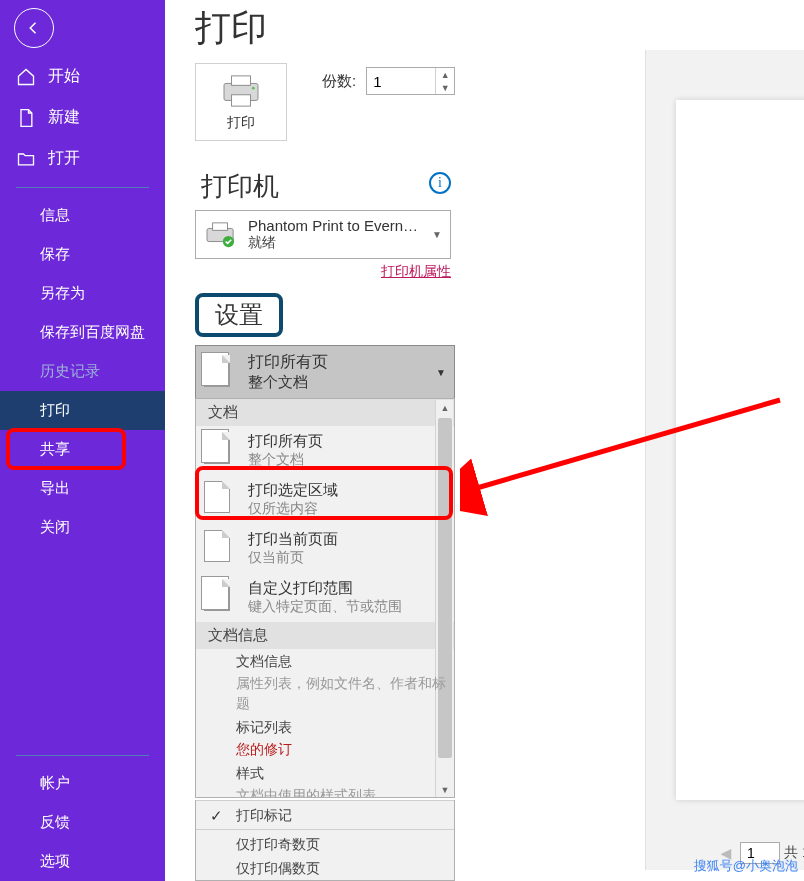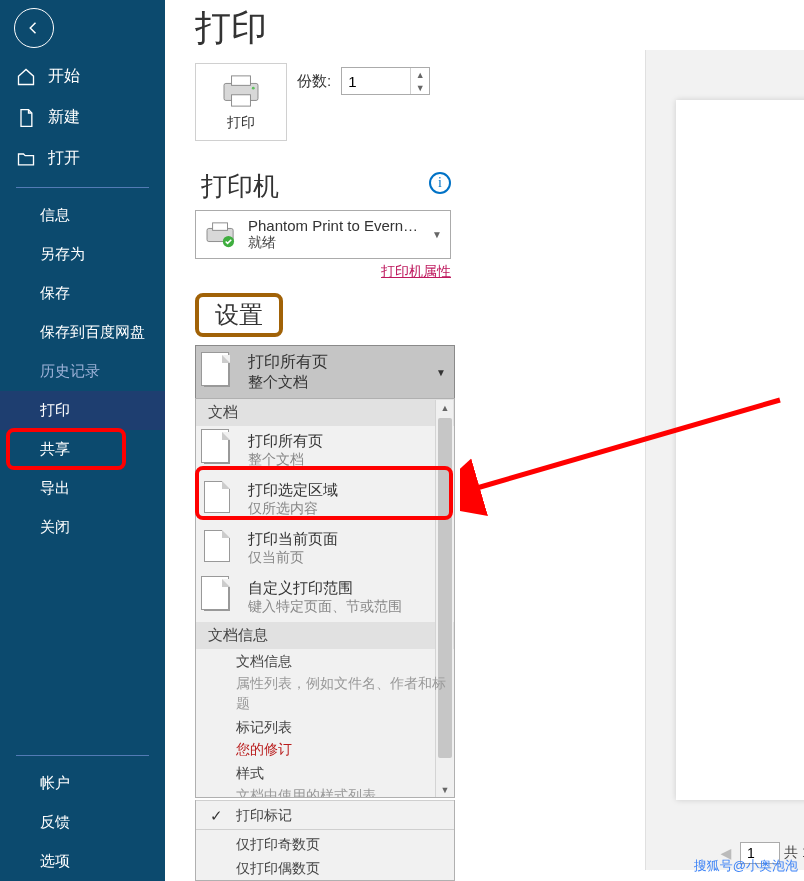--- a/index.html
+++ b/index.html
@@ -12,21 +12,21 @@
     width: 804px;
     height: 881px;
     overflow: hidden;
     position: relative;
   }
   .sidebar {
     position: absolute;
     left: 0; top: 0;
     width: 165px;
     height: 881px;
-    background: #0c4a6e;
+    background: #6d28d9;
     color: #fff;
   }
   .back-btn {
     width: 40px; height: 40px;
     margin: 8px 0 8px 14px;
     border: 1px solid #fff;
     border-radius: 50%;
     display: flex; align-items: center; justify-content: center;
     cursor: pointer;
   }
@@ -69,21 +69,21 @@
     align-items: center;
     border: 1px solid #d0d0d0;
     padding: 10px 22px 8px 22px;
     cursor: pointer;
     vertical-align: top;
   }
   .print-btn-box .picon { width: 46px; height: 34px; margin-bottom: 6px; }
   .copies-row {
     display: inline-flex;
     align-items: center;
-    margin-left: 10px;
+    margin-left: 35px;
     vertical-align: top;
     padding-top: 4px;
   }
   .copies-row label { margin-right: 10px; font-size: 15px; }
   .spinner {
     display: flex;
     align-items: center;
     border: 1px solid #ababab;
     height: 28px;
   }
@@ -149,21 +149,21 @@
   .printer-props {
     width: 256px;
     text-align: right;
     margin-top: 4px;
     font-size: 14px;
   }
   .printer-props a { color: #be185d; text-decoration: underline; cursor: pointer; }
 
   .settings-title-wrap {
     display: inline-block;
-    border: 4px solid #a16207;
+    border: 4px solid #0c4a6e;
     border-radius: 8px;
     padding: 2px 10px;
     margin-top: 12px;
   }
 
   .scope-sel {
     width: 260px;
     background: #c5c5c5;
     border: 1px solid #8a8a8a;
     padding: 6px 8px;
@@ -339,24 +339,24 @@
       </svg>
     <span>打开</span>
   </div>
 
   <div class="side-sep"></div>
 
   <div class="side-item sub">
       <span>信息</span>
     </div>
   <div class="side-item sub">
+      <span>保存</span>
+    </div>
+  <div class="side-item sub">
       <span>另存为</span>
-    </div>
-  <div class="side-item sub">
-      <span>保存</span>
     </div>
   <div class="side-item sub">
       <span>保存到百度网盘</span>
     </div>
   <div class="side-item sub disabled">
       <span>历史记录</span>
     </div>
   <div class="side-item sub active">
       <span>打印</span>
     </div>

